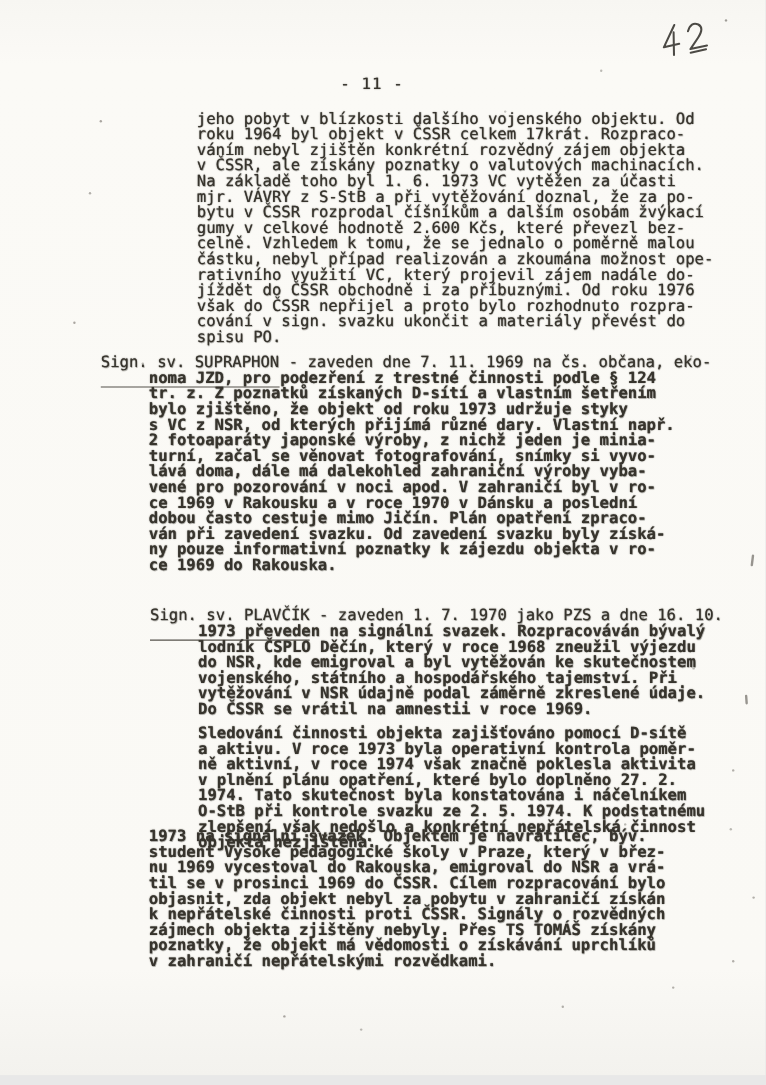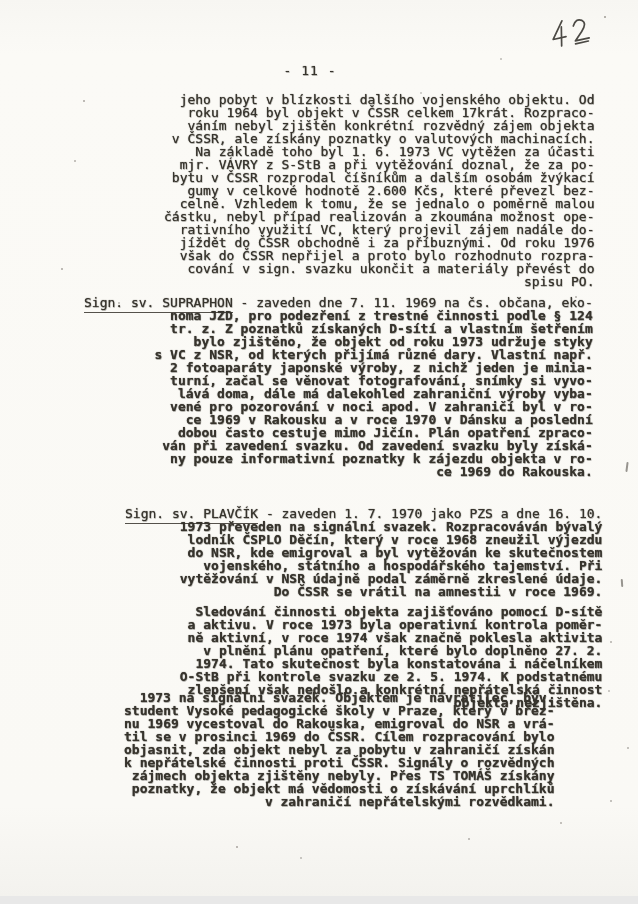--- a/index.html
+++ b/index.html
@@ -17,31 +17,31 @@
     text-shadow:0 0 1px rgba(52,49,42,.85),.5px .5px 0 rgba(52,49,42,.28);
   }
   .page-number{
     position:absolute;top:64px;left:240px;width:140px;
     text-align:center;letter-spacing:1px;
   }
   .handwritten{
     position:absolute;top:14px;left:548px;width:52px;height:44px;
   }
   .para{
-    position:absolute;white-space:pre-line;text-align:right;
+    position:absolute;white-space:pre-line;
   }
   .para-continuation{top:93px;left:164px;}
   .entry{position:absolute;left:84px;}
   .entry-supraphon{top:296px;}
   .entry-plavcik{top:507px;margin-left:41px;}
   .entry-student{top:691px;}
   .heading-line{white-space:pre;}
   .uline{
     border-bottom:1px solid rgba(55,52,45,.85);
-    padding-bottom:2px;
+    padding-bottom:12px;
   }
   .entry-body{margin-left:40px;font-weight:bold;}
   .entry-body .para{position:static;}
   .para + .para{margin-top:7px;}
   .entry-body .para:first-child{margin-top:0;}
   
   .specks{
     position:absolute;top:0;left:0;width:2px;height:2px;border-radius:50%;
     background:transparent;
     box-shadow:

